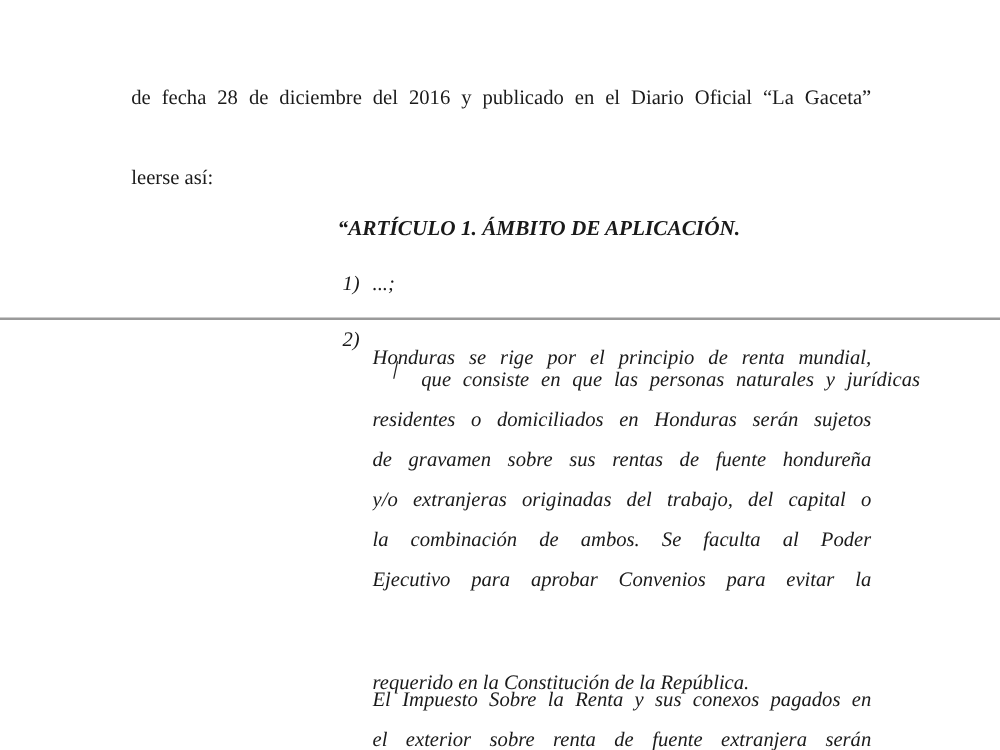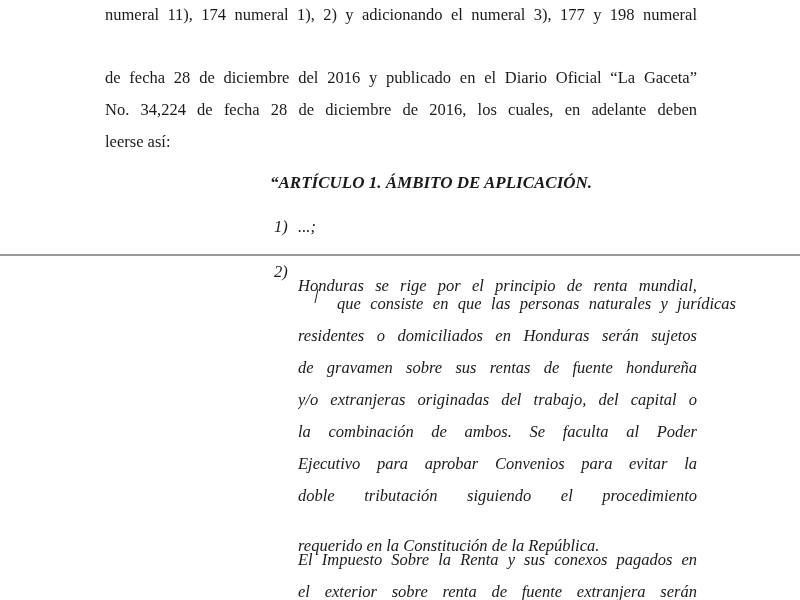--- a/index.html
+++ b/index.html
@@ -76,40 +76,37 @@
       height: 14px;
       background: #222;
       transform: skewX(-12deg);
     }
   </style>
 </head>
 <body>
 
 <div class="page">
 
-  <div class="line justify body-line" style="top:5px;">numeral 11), 174 numeral 1), 2) y adicionando el numeral 3), 177 y 198 numeral</div>
   <div class="line justify body-line" style="top:68px;">de fecha 28 de diciembre del 2016 y publicado en el Diario Oficial “La Gaceta”</div>
-  <div class="line justify body-line" style="top:100px;">No. 34,224 de fecha 28 de diciembre de 2016, los cuales, en adelante deben</div>
   <div class="line body-line" style="top:132px;">leerse así:</div>
 
   <div class="line heading">“ARTÍCULO 1. ÁMBITO DE APLICACIÓN.</div>
 
   <span class="list-num" style="left:274px; top:217px;">1)</span>
   <div class="line" style="left:298px; top:217px; font-style:italic;">...;</div>
 
   <div class="page-break"></div>
 
   <span class="list-num" style="left:274px; top:262px;">2)</span>
   <div class="line justify list-line" style="top:276px;">Honduras se rige por el principio de renta mundial,</div>
   <div class="line justify list-line" style="top:294px;margin-left:39px;">que consiste en que las personas naturales y jurídicas</div>
   <div class="line justify list-line" style="top:326px;">residentes o domiciliados en Honduras serán sujetos</div>
   <div class="line justify list-line" style="top:358px;font-family:Liberation Serif, serif;">de gravamen sobre sus rentas de fuente hondureña</div>
   <div class="line justify list-line" style="top:390px;">y/o extranjeras originadas del trabajo, del capital o</div>
   <div class="line justify list-line" style="top:422px;">la combinación de ambos. Se faculta al Poder</div>
   <div class="line justify list-line" style="top:454px;">Ejecutivo para aprobar Convenios para evitar la</div>
-  <div class="line justify list-line" style="top:486px;">doble tributación siguiendo el procedimiento</div>
   <div class="line justify list-line last" style="top:536px;">requerido en la Constitución de la República.</div>
 
   <div class="line justify list-line" style="top:550px;">El Impuesto Sobre la Renta y sus conexos pagados en</div>
   <div class="line justify list-line" style="top:582px;">el exterior sobre renta de fuente extranjera serán</div>
 
   <div class="cursor"></div>
 </div>
 
 </body></html>

